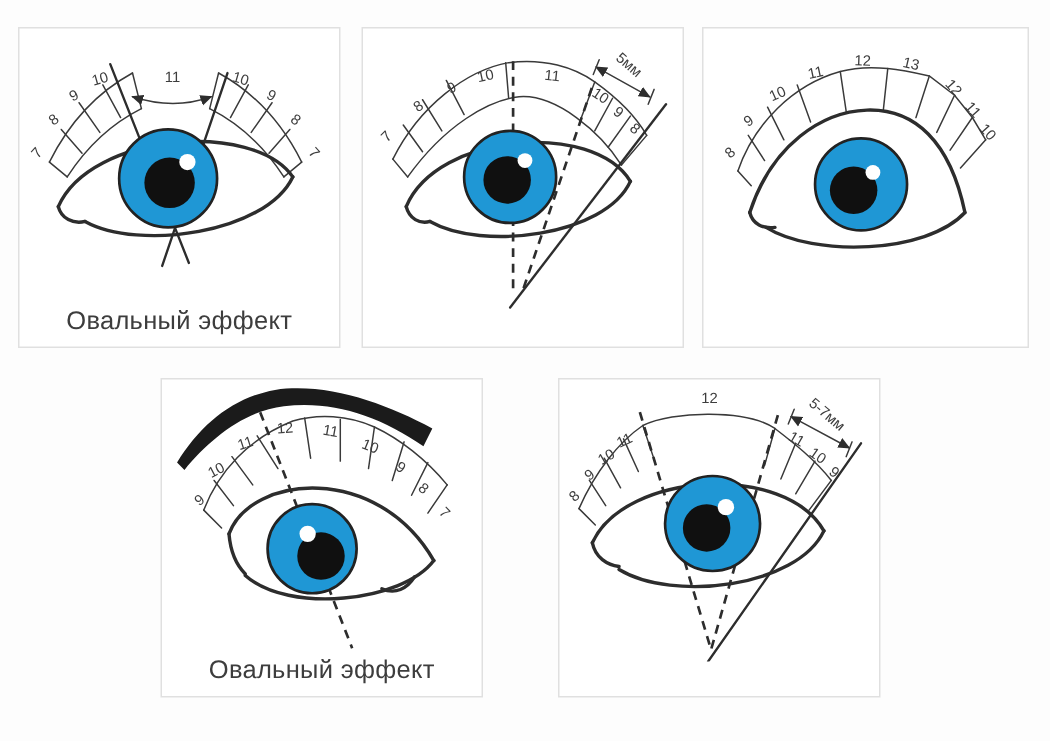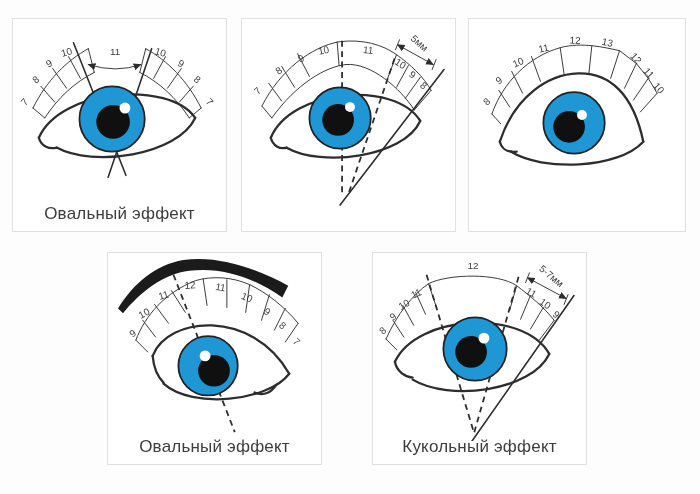--- a/index.html
+++ b/index.html
@@ -205,14 +205,13 @@
       <text class="num" x="12" y="81" transform="rotate(-42 12 81)">8</text>
       <text class="num" x="22" y="67" transform="rotate(-36 22 67)">9</text>
       <text class="num" x="33" y="55" transform="rotate(-30 33 55)">10</text>
       <text class="num" x="45" y="44" transform="rotate(-25 45 44)">11</text>
       <text class="num" x="101" y="16">12</text>
       <text class="num" x="158" y="43" transform="rotate(30 158 43)">11</text>
       <text class="num" x="172" y="54" transform="rotate(35 172 54)">10</text>
       <text class="num" x="183" y="65" transform="rotate(38 183 65)">9</text>
     </g>
   </svg>
-  <div class="caption">Кукольный эффект</div>
 </div>
 
 </body></html>

